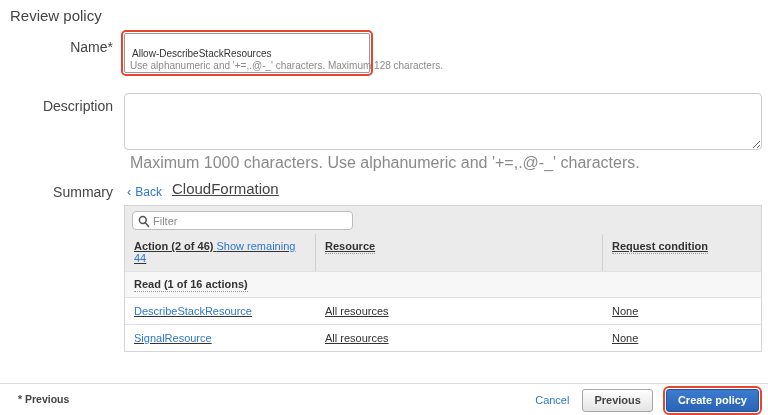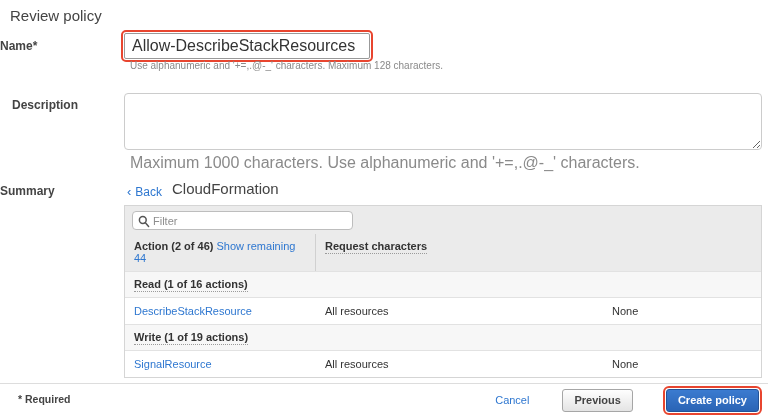--- a/index.html
+++ b/index.html
@@ -20,28 +20,28 @@
     background:#ffffff;
     font-family:"Liberation Sans", sans-serif;
     color:var(--cell);
     overflow:hidden;
   }
   .page-title{
     position:absolute;left:10px;top:7px;
     font-size:15px;color:var(--label);font-weight:400;
   }
   .form-label{
-    position:absolute;left:0;width:113px;
-    font-size:12px;font-weight:700;color:var(--label);
+    position:absolute;left:0;width:113px;text-align:right;
+    font-size:14px;font-weight:400;color:var(--label);
   }
   .name-label{top:39px;}
   .name-input{
-    position:absolute;left:124px;top:33px;width:246px;height:26px;
+    position:absolute;left:124px;top:33px;width:246px;height:40px;
     border:1px solid #999;border-radius:2px;
-    padding:0 7px;font-size:16px;color:#333;
+    padding:0 7px;font-size:10px;color:#333;
     font-family:"Liberation Sans", sans-serif;
     outline:2px solid var(--annotation);outline-offset:1px;
   }
   .name-help{position:absolute;left:130px;top:60px;font-size:10px;color:var(--help);}
   .desc-label{top:98px;padding-left:12px;}
   .desc-textarea{
     position:absolute;left:124px;top:93px;width:638px;height:57px;
     border:1px solid #ccc;border-radius:4px;
     padding:4px 7px;font-size:12px;color:#333;
     font-family:"Liberation Sans", sans-serif;
@@ -49,21 +49,21 @@
   }
   .desc-help{position:absolute;left:130px;top:154px;font-size:16px;color:var(--help);}
   .summary-label{top:184px;}
   .back-link{
     position:absolute;left:127px;top:184px;
     font-size:12px;color:var(--link);text-decoration:none;cursor:pointer;
   }
   .back-link .chev{font-size:13px;margin-right:4px;}
   .service-title{
     position:absolute;left:172px;top:180px;
-    font-size:15px;color:var(--label);font-weight:400;
+    font-size:15px;color:var(--label);font-weight:400;text-decoration:underline;
   }
   
   .perm-table{
     position:absolute;left:124px;top:205px;width:638px;
     border:1px solid var(--table-border);
     font-size:11px;
   }
   .filter-band{
     background:var(--band);
     padding:5px 5px 4px 7px;
@@ -72,21 +72,21 @@
     position:relative;width:221px;height:19px;background:#fff;
     border:1px solid #bdbdbd;border-radius:4px;
   }
   .filter-wrap svg{position:absolute;left:5px;top:3px;}
   .filter-input{
     position:absolute;left:20px;top:0;width:196px;height:17px;
     border:none;outline:none;font-size:11px;color:#333;
     font-family:"Liberation Sans", sans-serif;background:transparent;
   }
   .filter-input::placeholder{color:#8d8d8d;}
-  .grid-row{display:grid;grid-template-columns:191px 287px 1fr;}
+  .grid-row{display:grid;grid-template-columns:191px 287px 1fr;text-decoration:underline;}
   .hdr-row{background:var(--band);font-weight:700;color:#333;}
   .hdr-cell{padding:6px 9px 7px 9px;}
   .hdr-cell.bordered{border-right:1px solid #d0d0d0;}
   .dotted{border-bottom:1px dotted #9b9b9b;padding-bottom:1px;}
   .hdr-link{color:var(--link);font-weight:400;cursor:pointer;}
   .group-row{
     background:var(--groupbg);border-top:1px solid var(--row-border);
     padding:6px 9px 7px 9px;font-weight:700;color:#333;
   }
   .data-row{border-top:1px solid var(--row-border);background:#fff;}
@@ -103,21 +103,21 @@
     font-size:10.5px;font-weight:700;color:var(--label);
   }
   .footer-actions{
     position:absolute;right:6px;top:0;height:32px;
     display:flex;align-items:center;gap:13px;
   }
   .cancel-link{font-size:11px;font-weight:400;color:var(--link);cursor:pointer;text-decoration:none;}
   .btn{
     font-family:"Liberation Sans", sans-serif;
     font-size:11px;font-weight:700;border-radius:3px;cursor:pointer;
-    padding:4px 11px;line-height:13px;margin-left:20px;
+    padding:4px 11px;line-height:13px;
   }
   .btn-secondary{
     color:#444;background:linear-gradient(#fefefe,#e4e4e4);
     border:1px solid #a6a6a6;
   }
   .btn-primary{
     color:#fff;background:linear-gradient(#3b7bd0,#2a64b5);
     border:1px solid #235397;
     outline:2px solid var(--annotation);outline-offset:1px;
     margin-right:3px;
@@ -151,48 +151,48 @@
       </svg>
       <input class="filter-input" type="text" placeholder="Filter" style="">
     </div>
   </div>
 
   <div class="grid-row hdr-row">
     <div class="hdr-cell bordered">
       <span>Action (2 of 46)</span>
       <span class="hdr-link">Show remaining 44</span>
     </div>
+    <div class="hdr-cell bordered">
+      <span class="dotted">Resource</span>
+    </div>
     <div class="hdr-cell">
-      <span class="dotted">Request characters</span>
+      <span class="dotted">Request condition</span>
     </div>
   </div>
 
   <div class="group-row">
     <span class="dotted">Read (1 of 16 actions)</span>
   </div>
   <div class="grid-row data-row">
     <div class="data-cell">
       <span class="action-link">DescribeStackResource</span>
     </div>
     <div class="data-cell">All resources</div>
     <div class="data-cell">None</div>
   </div>
 
-  <div class="group-row">
-    <span class="dotted">Write (1 of 19 actions)</span>
-  </div>
   <div class="grid-row data-row">
     <div class="data-cell">
       <span class="action-link">SignalResource</span>
     </div>
     <div class="data-cell">All resources</div>
     <div class="data-cell">None</div>
   </div>
 </div>
 
 <div class="footer">
-  <div class="required-note">* Required</div>
+  <div class="required-note">* Previous</div>
   <div class="footer-actions">
     <a class="cancel-link">Cancel</a>
     <button class="btn btn-secondary">Previous</button>
     <button class="btn btn-primary">Create policy</button>
   </div>
 </div>
 
 </body></html>

